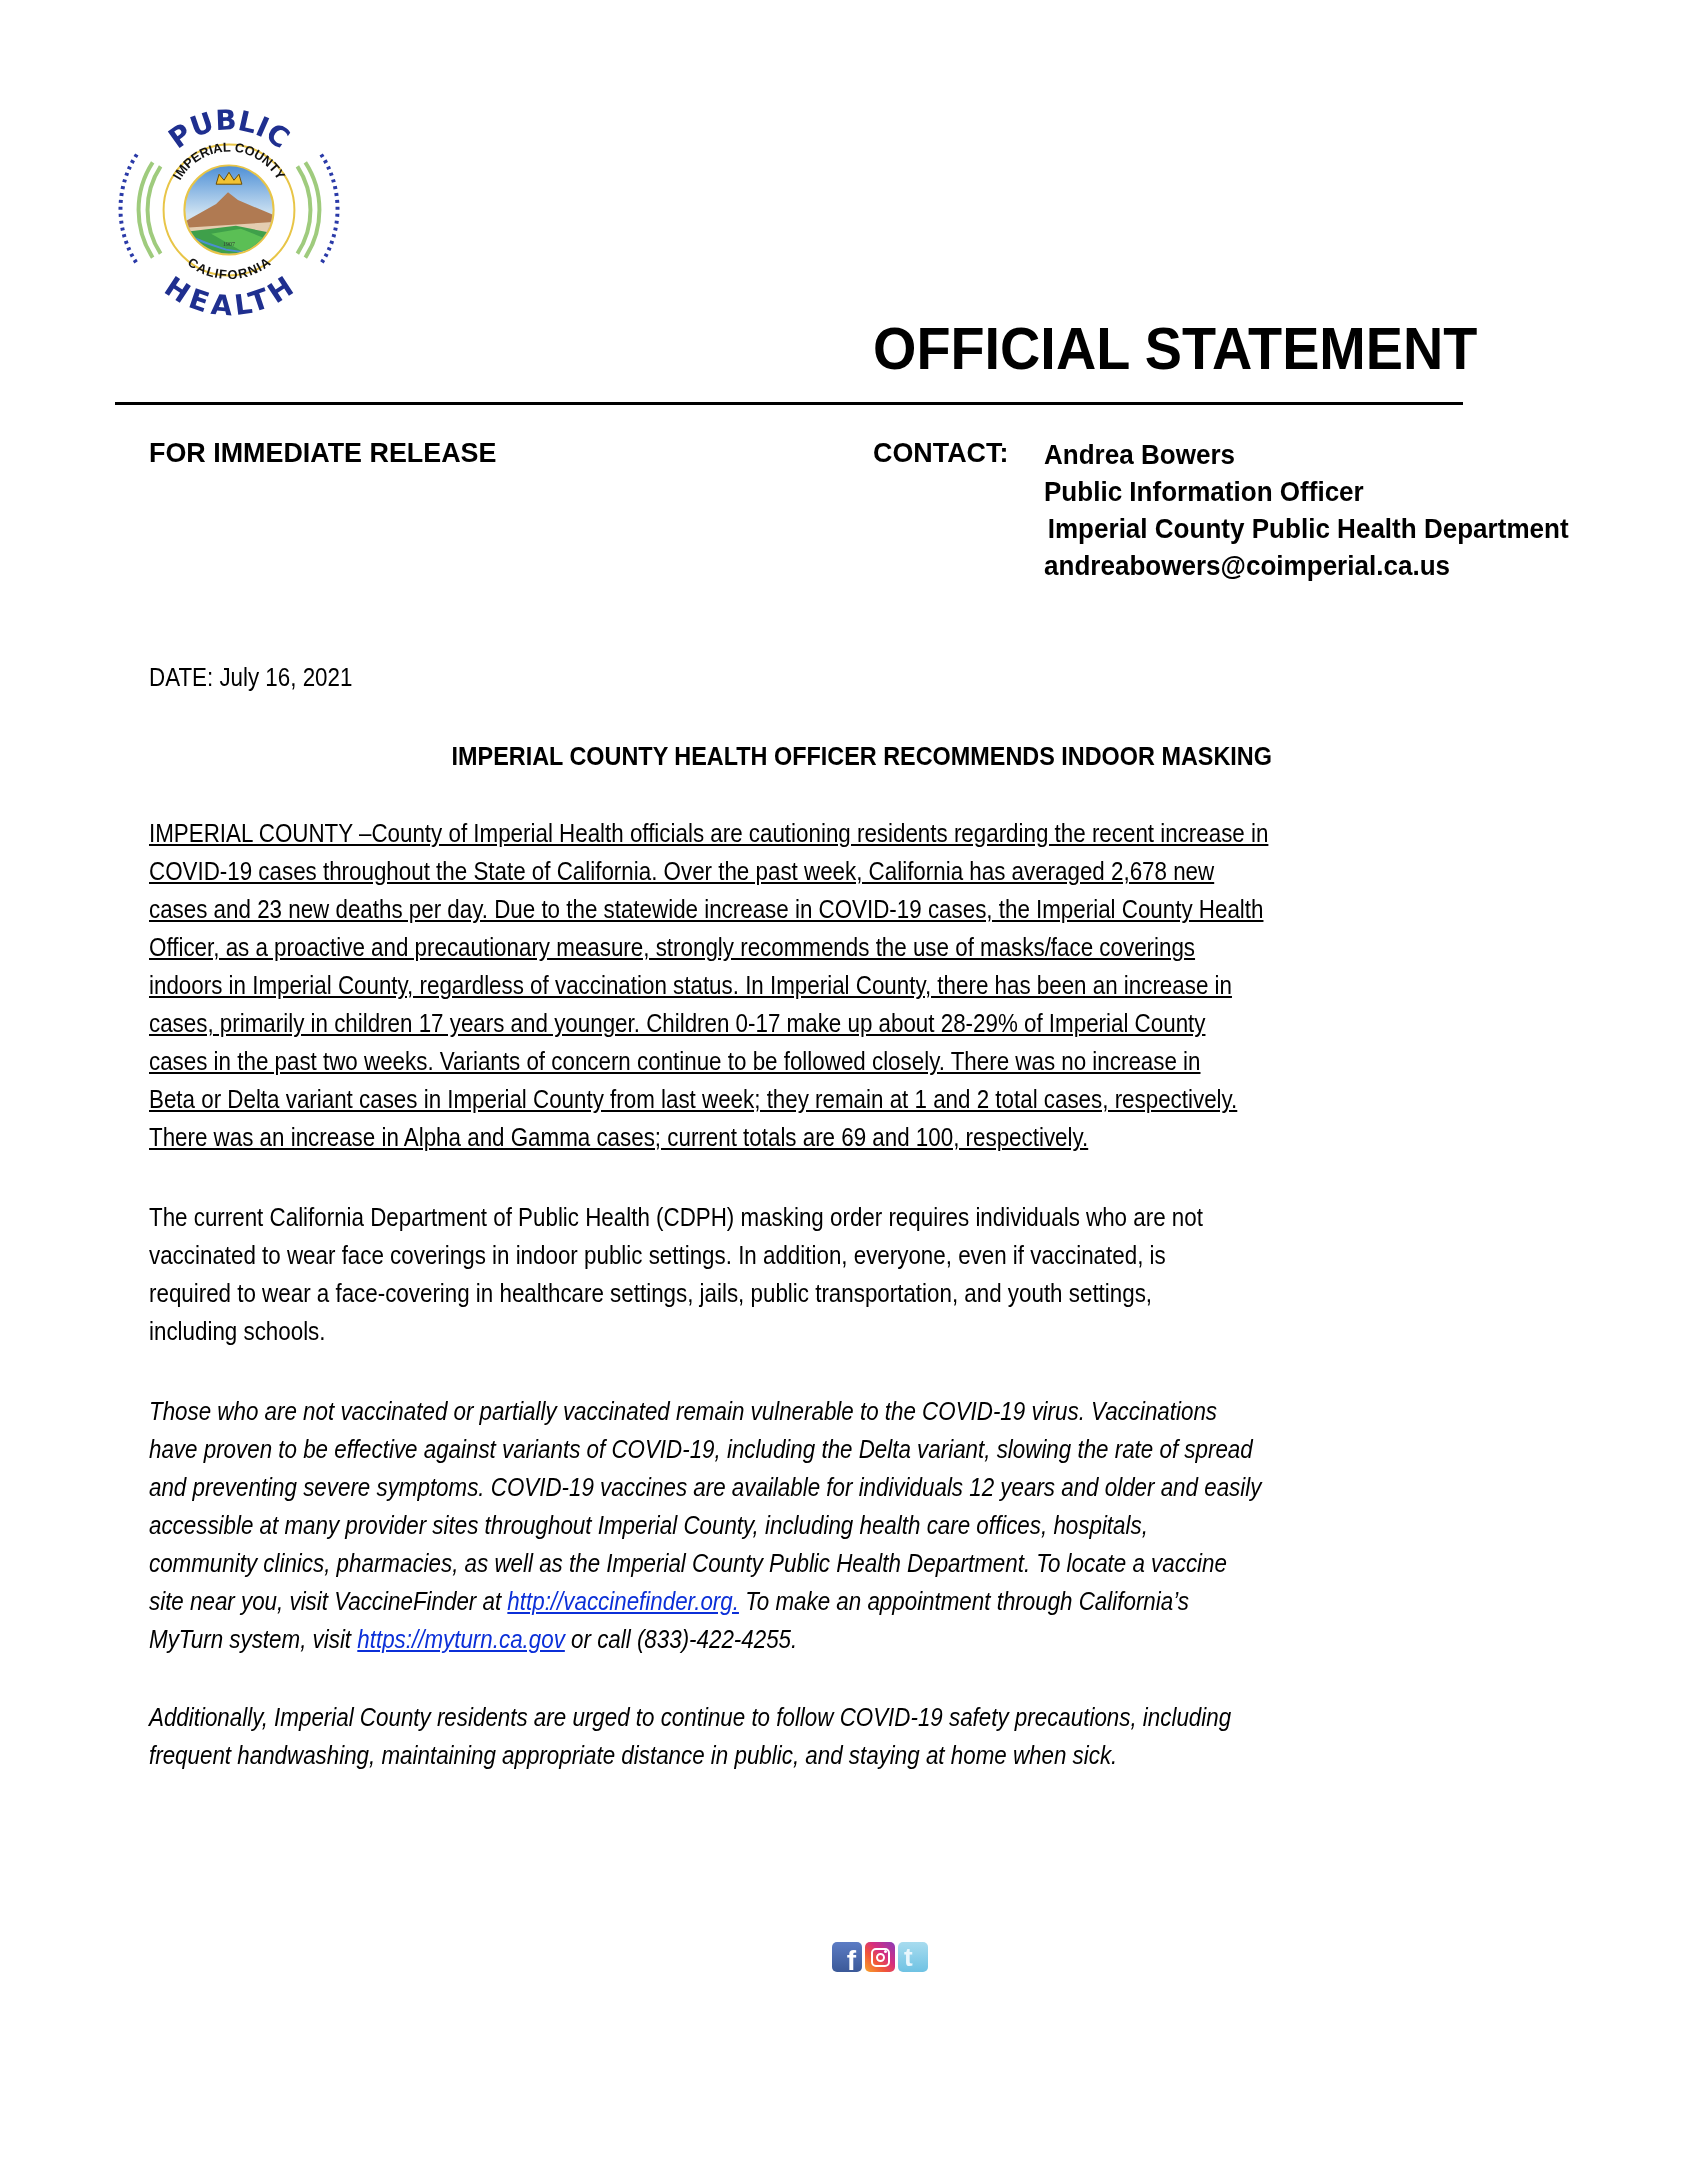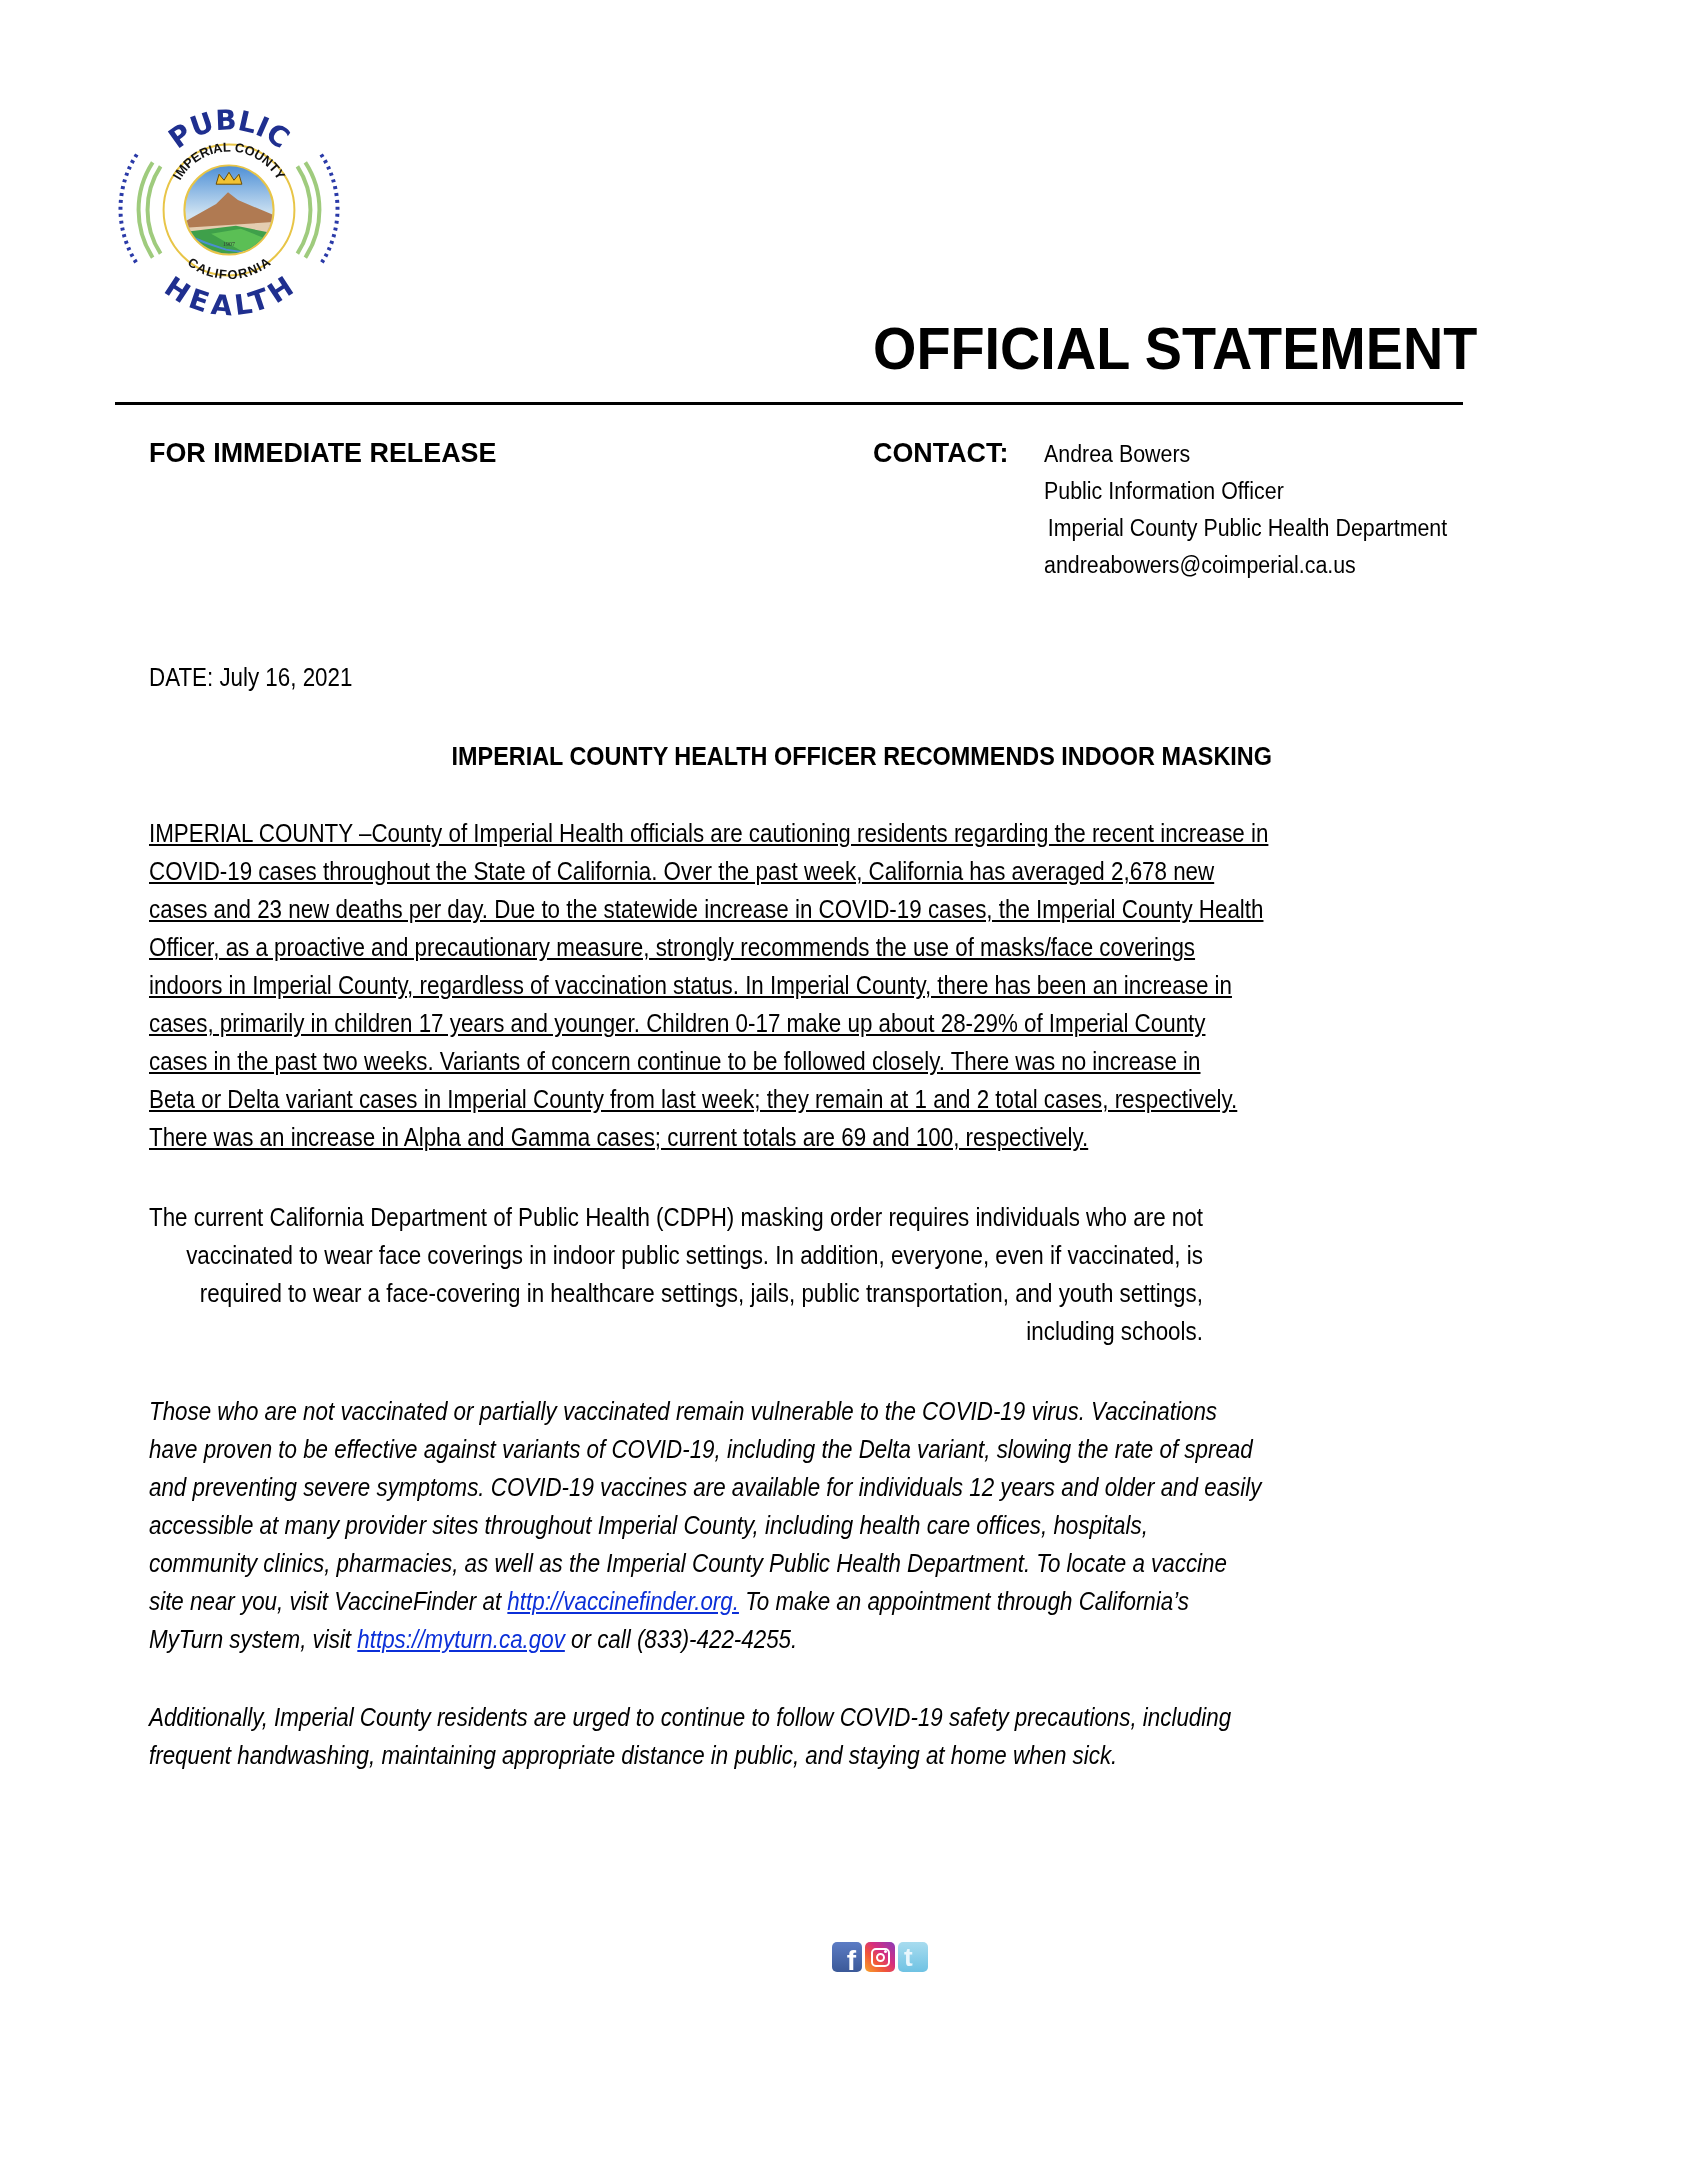--- a/index.html
+++ b/index.html
@@ -8,33 +8,33 @@
 
   
   .logo { left: 117px; top: 95px; width: 224px; height: 224px; }
 
   
   .title { left: 873px; top: 319px; font-family: "Liberation Sans", sans-serif; font-weight: bold; font-size: 60px; letter-spacing: 0px; white-space: nowrap; line-height: 1; transform: scaleX(0.93); transform-origin: left top; }
   .rule { left: 115px; top: 402px; width: 1348px; height: 3px; background: #000; }
 
   .release { left: 149px; top: 439px; font-family: "Liberation Sans", sans-serif; font-weight: bold; font-size: 28px; white-space: nowrap; line-height: 1; transform: scaleX(0.96); transform-origin: left top;}
   .contact-label { left: 873px; top: 439px; font-family: "Liberation Sans", sans-serif; font-weight: bold; font-size: 28px; white-space: nowrap; line-height: 1; transform: scaleX(0.96); transform-origin: left top;}
-  .contact-lines { left: 1044px; top: 436px; font-family: "Liberation Sans", sans-serif; font-size: 23px; line-height: 37px; white-space: nowrap; }
+  .contact-lines { left: 1044px; top: 436px; font-family: "Liberation Sans", sans-serif; font-size: 28px; line-height: 37px; white-space: nowrap; font-weight: bold; }
   .contact-lines div { transform: scaleX(0.93); transform-origin: left top; }
   .contact-lines .indent { padding-left: 4px; }
 
   .body-text { font-family: "Liberation Sans", sans-serif; font-size: 26px; line-height: 38px; white-space: nowrap; }
   .line { transform-origin: left top; }
   .date { left: 149px; top: 658px; }
   .headline { left: 0; width: 1723px; top: 737px; text-align: center; font-weight: bold; }
   .headline span { display: inline-block; transform: scaleX(0.9); }
 
   .para { left: 149px; }
   .p1 { top: 814px; text-decoration: underline; }
-  .p2 { top: 1198px; text-align: right; }
+  .p2 { top: 1198px; }
   .p3 { top: 1392px; font-style: italic; }
   .p4 { top: 1698px; font-style: italic; }
   a.link { color: #0b2fd8; text-decoration: underline; }
 
   .social { left: 832px; top: 1942px; display: flex; gap: 3px; }
   .sicon { width: 30px; height: 30px; border-radius: 5px; position: relative; overflow: hidden; }
   .fb { background: linear-gradient(#5c7cc4, #3b5998); }
   .fb span { position: absolute; right: 6px; bottom: -3px; color: #fff; font-family: "Liberation Sans", sans-serif; font-weight: bold; font-size: 28px; line-height: 1; }
   .ig { background: linear-gradient(45deg, #f9a52b 0%, #f0553a 35%, #d62f7f 60%, #8a3ab9 100%); }
   .ig .ring { position: absolute; left: 6px; top: 6px; width: 15px; height: 15px; border: 2px solid #fff; border-radius: 5px; }

